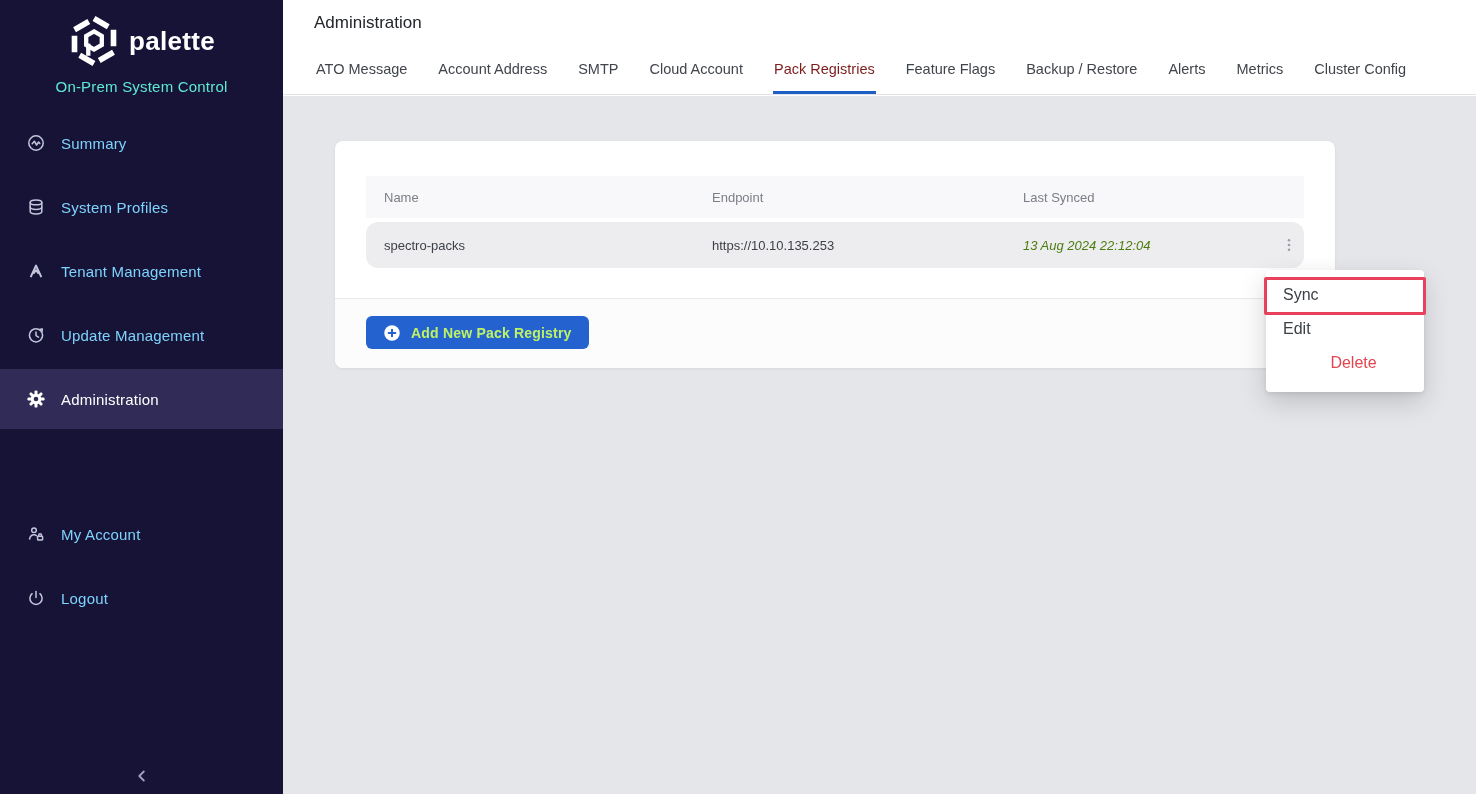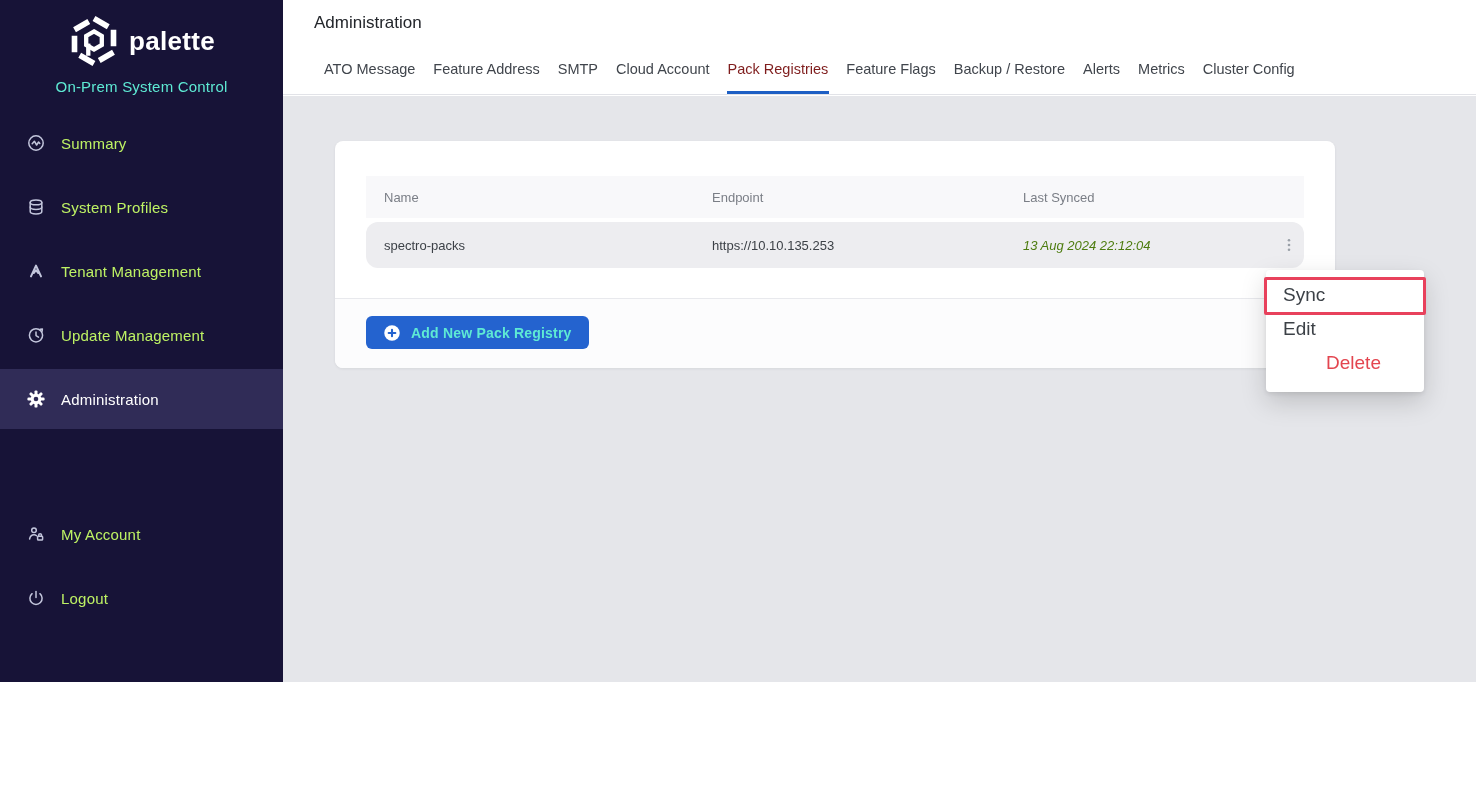--- a/index.html
+++ b/index.html
@@ -1,70 +1,70 @@
 <!DOCTYPE html>
 <html><head>
 <meta charset="utf-8">
 <style>
   * { margin:0; padding:0; box-sizing:border-box; }
   html,body { width:1476px; height:794px; font-family:"Liberation Sans", sans-serif; }
-  #app { position:relative; width:1476px; height:682px; background:#ffffff; overflow:hidden; }
+  #app { position:relative; width:1476px; height:794px; background:#ffffff; overflow:hidden; }
 
   
   .sidebar { position:absolute; left:0; top:0; width:283px; height:794px; background:#171337; color:#eef0f8; }
   .side-header { padding-top:10px; height:101px; }
   .brand-row { display:flex; align-items:center; justify-content:center; gap:9px; height:62px; }
   .brand-logo { width:52px; height:52px; }
   .brand-name { font-size:26px; font-weight:700; color:#ffffff; letter-spacing:.3px; }
   .side-subtitle { text-align:center; font-size:15px; font-weight:500; color:#5eead4; margin-top:6px; letter-spacing:.2px; }
 
   .side-nav { margin-top:10px; }
   .nav-item { display:flex; align-items:center; height:64px; padding-left:26px; cursor:pointer; }
   .nav-item.active { background:#302c57; height:60px; margin:2px 0; }
   .nav-icon { width:20px; height:20px; margin-right:15px; flex:0 0 20px; display:flex; align-items:center; justify-content:center; }
   .nav-icon svg { width:20px; height:20px; stroke:#c3c6dc; fill:none; stroke-width:1.5; stroke-linecap:round; stroke-linejoin:round; }
   .nav-item.active .nav-icon svg { stroke:#ffffff; }
-  .nav-label { font-size:15px; color:#bef264; letter-spacing:.2px; }
+  .nav-label { font-size:15px; color:#7dd3fc; letter-spacing:.2px; }
   .nav-item.active .nav-label { color:#ffffff; font-weight:500; }
   .side-footer-nav { margin-top:73px; }
   .collapse-btn { position:absolute; left:0; right:0; bottom:4px; height:28px; display:flex; align-items:center; justify-content:center; cursor:pointer; }
   .collapse-btn svg { width:18px; height:18px; stroke:#9fa3c0; fill:none; stroke-width:2; stroke-linecap:round; stroke-linejoin:round; }
 
   
   .main { position:absolute; left:283px; top:0; width:1193px; height:794px; }
   .topbar { position:relative; height:95px; background:#ffffff; border-bottom:1px solid #e2e3e8; }
   .page-title { position:absolute; left:31px; top:13px; font-size:17px; font-weight:500; color:#23262b; }
-  .tabs { position:absolute; left:40px; bottom:0; display:flex; gap:16px; }
+  .tabs { position:absolute; left:32px; bottom:0; display:flex; gap:29px; }
   .tab { padding:10px 1px 14px; font-size:14.5px; color:#40454c; cursor:pointer; border-bottom:3px solid transparent; white-space:nowrap; }
   .tab.active { color:#7f1d1d; font-weight:500; border-bottom-color:#1d5fc4; }
 
   .content { position:absolute; top:96px; left:0; right:0; bottom:0; background:#e5e6ea; }
 
   
   .card { position:absolute; left:52px; top:45px; width:1000px; background:#ffffff; border-radius:8px;
           box-shadow:0 1px 3px rgba(16,24,40,.07); }
   .table-wrap { margin:35px 31px 0 31px; }
   .thead, .trow { display:grid; grid-template-columns:328px 311px 1fr 30px; align-items:center; }
   .thead { height:42px; background:#f8f8fa; color:#7a7e86; font-size:13px; }
   .thead > div { padding-left:18px; }
   .trow { height:46px; background:#ededf0; border-radius:12px; margin-top:4px; font-size:13px; color:#3c4147; cursor:pointer; }
   .trow > div { padding-left:18px; }
   .cell-date { font-style:italic; color:#4d7c0f; }
   .cell-menu { display:flex; justify-content:center; padding-left:0 !important; cursor:pointer; }
   .cell-menu svg { width:16px; height:16px; }
 
   .card-footer { margin-top:30px; border-top:1px solid #e8e9ed; background:#fcfcfd; border-radius:0 0 8px 8px; padding:17px 31px 19px; }
-  .add-btn { display:inline-flex; align-items:center; gap:10px; height:33px; padding:0 17px; background:#2463cf; color:#5eead4;
+  .add-btn { display:inline-flex; align-items:center; gap:10px; height:33px; padding:0 17px; background:#2463cf; color:#bef264;
              font-size:14px; font-weight:600; font-family:"Liberation Sans", sans-serif; border:none; border-radius:6px; cursor:pointer; letter-spacing:.2px; }
   .add-btn svg { width:18px; height:18px; }
 
   
   .context-menu { position:absolute; left:1266px; top:270px; width:158px; background:#ffffff; border-radius:4px;
                   box-shadow:0 2px 4px rgba(0,0,0,.08), 0 10px 26px rgba(0,0,0,.17); padding:8px 0 12px; z-index:20; }
-  .menu-item { position:relative; height:34px; line-height:34px; padding-left:17px; font-size:19px; color:#3c4147; cursor:pointer; }
+  .menu-item { position:relative; height:34px; line-height:34px; padding-left:17px; font-size:16px; color:#3c4147; cursor:pointer; }
   .menu-item.danger { color:#e3454f;text-align:center; }
   .menu-annotation { position:absolute; left:-2px; right:-2px; top:7px; height:38px; border:3px solid #e8415c; border-radius:2px;
                      pointer-events:none; z-index:21; }
 </style>
 </head>
 <body>
 
 <div id="app">
 
   <aside class="sidebar">
@@ -164,21 +164,21 @@
           <path d="M12 5 L7 10 L12 15"></path>
         </svg>
     </div>
   </aside>
 
   <div class="main">
     <div class="topbar">
       <div class="page-title">Administration</div>
       <div class="tabs">
         <div class="tab">ATO Message</div>
-        <div class="tab">Feature Address</div>
+        <div class="tab">Account Address</div>
         <div class="tab">SMTP</div>
         <div class="tab">Cloud Account</div>
         <div class="tab active">Pack Registries</div>
         <div class="tab">Feature Flags</div>
         <div class="tab">Backup / Restore</div>
         <div class="tab">Alerts</div>
         <div class="tab">Metrics</div>
         <div class="tab">Cluster Config</div>
       </div>
     </div>

